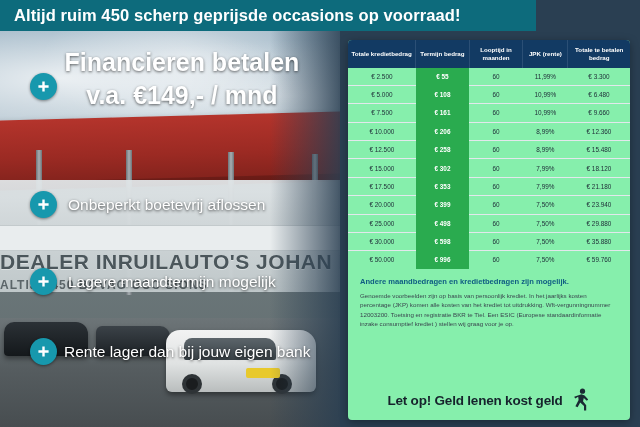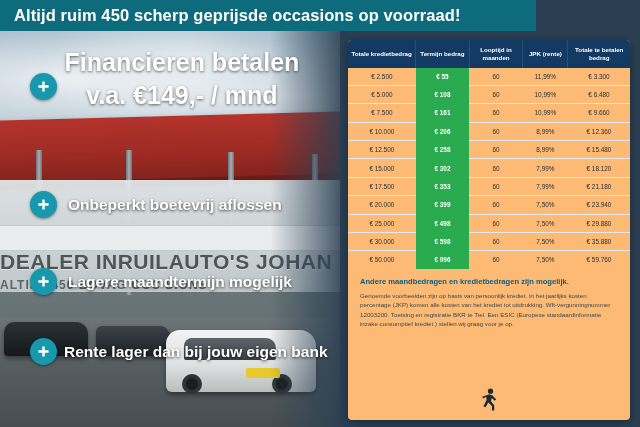--- a/index.html
+++ b/index.html
@@ -130,29 +130,29 @@
   .b4 { top: 307px; gap: 7px; }
   .plus-badge {
     flex: 0 0 auto;
     width: 27px; height: 27px; border-radius: 50%;
     background: #1798ad;
     display: flex; align-items: center; justify-content: center;
     box-shadow: 0 1px 3px rgba(0,0,0,.45);
   }
   .plus-badge svg { display: block; }
   .bullet-text {
-    font-size: 15.5px; font-weight: 700; color: #ffffff;
+    font-size: 15.5px; font-weight: 400; color: #ffffff;
     text-shadow: 0 1px 3px rgba(0,0,0,.75);
     white-space: nowrap;
   }
 
   
   .card {
     position: absolute; left: 348px; top: 40px; width: 282px; height: 380px;
-    background: #fdba74; border-radius: 4px;
+    background: #86efac; border-radius: 4px;
     box-shadow: 0 2px 8px rgba(0,0,0,.35);
     overflow: hidden;
   }
   table.rates {
     width: 100%; border-collapse: collapse; table-layout: fixed;
   }
   table.rates th {
     background: #123a63; color: #ffffff;
     font-size: 6.2px; font-weight: 700; line-height: 1.25;
     padding: 6px 1px; text-align: center; vertical-align: middle;
@@ -355,20 +355,21 @@
           </tr>
       </tbody>
     </table>
 
     <div class="card-note">
       <div class="note-title">Andere maandbedragen en kredietbedragen zijn mogelijk.</div>
       <div class="note-body">Genoemde voorbeelden zijn op basis van persoonlijk krediet. In het jaarlijks kosten percentage (JKP) komen alle kosten van het krediet tot uitdrukking. Wft-vergunningnummer 12003200. Toetsing en registratie BKR te Tiel. Een ESIC (Europese standaardinformatie inzake consumptief krediet ) stellen wij graag voor je op.</div>
     </div>
 
     <div class="warn-row">
+      <span class="warn-text">Let op! Geld lenen kost geld</span>
       <span class="walker">
         <svg width="20" height="24" viewBox="0 0 20 24">
           <circle cx="11.5" cy="3.2" r="2.6" fill="#1a2a33"></circle>
           <path d="M10.5 6.2 L13.6 7.6 L17.2 11.4 L15.8 12.8 L12.8 9.9 L12 13.2 L15.2 17.2 L15.2 22.6 L13 22.6 L13 18 L9.2 14.4 L6.6 19.2 L4.4 18.2 L7.6 12 L7.2 8.8 L4.2 10.6 L3.2 8.8 Z" fill="#1a2a33"></path>
         </svg>
       </span>
     </div>
   </div>
 
 </div>

